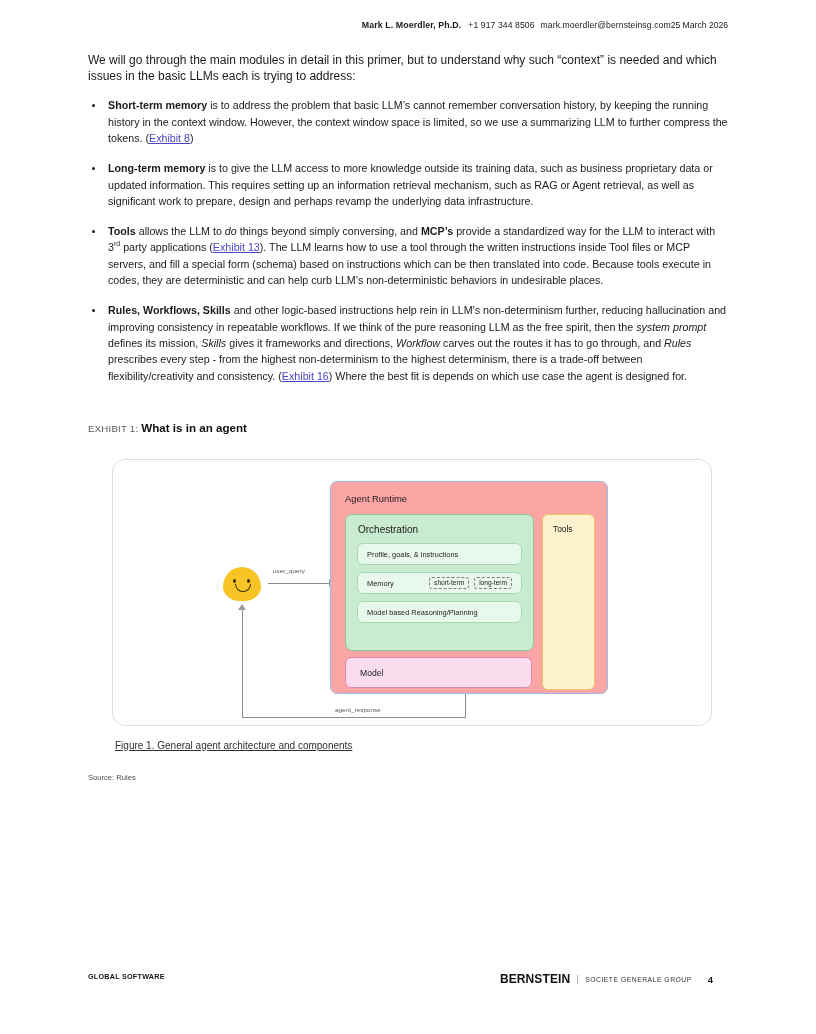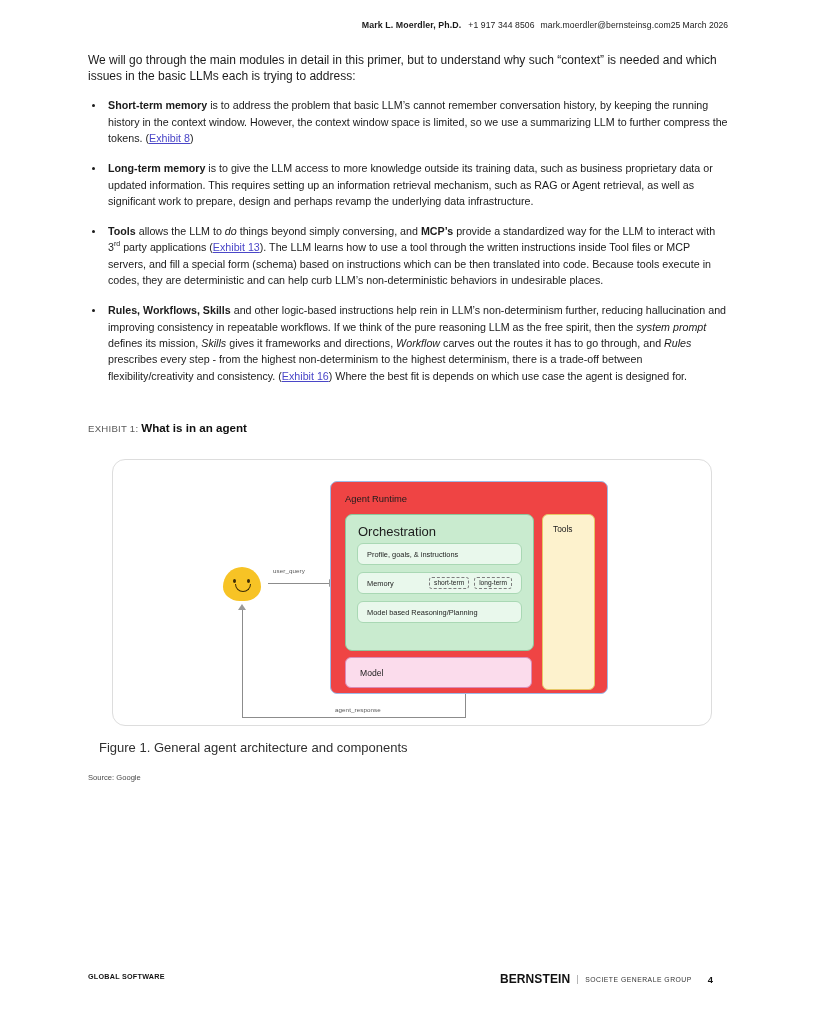--- a/index.html
+++ b/index.html
@@ -72,29 +72,29 @@
   .r-down{left:352px;top:232px;width:1px;height:26px;}
   .r-across{left:129px;top:257px;width:224px;height:1px;}
   .r-up{left:129px;top:150px;width:1px;height:108px;}
   .r-head{position:absolute;left:125px;top:144px;width:0;height:0;
     border-bottom:6px solid #9a9a9a;border-left:4px solid transparent;border-right:4px solid transparent;}
   .r-label{position:absolute;left:222px;top:246px;font-size:6.2px;color:#555;letter-spacing:.1px;}
 
   
   .runtime{
     position:absolute;left:217px;top:21px;width:276px;height:211px;
-    background:#ef4444;border:1.1px solid #9dbbe8;border-radius:7px;
+    background:#fca5a5;border:1.1px solid #9dbbe8;border-radius:7px;
   }
   .runtime-title{position:absolute;left:14px;top:11px;font-size:9.4px;color:#1c1c1c;}
 
   .orchestration{
     position:absolute;left:14px;top:32px;width:187px;height:135px;
     background:#c9ebcf;border:1.1px solid #8dc79b;border-radius:7px;
   }
-  .orch-title{position:absolute;left:12px;top:9px;font-size:13px;color:#1c1c1c;}
+  .orch-title{position:absolute;left:12px;top:9px;font-size:10px;color:#1c1c1c;}
 
   .orow{
     position:absolute;left:11px;width:165px;height:22px;
     background:#e9f8ec;border:1px solid #a9d8b4;border-radius:6px;
     display:flex;align-items:center;padding:0 9px;box-sizing:border-box;
     font-size:7.4px;color:#1c1c1c;
   }
   .orow.r1{top:28px;}
   .orow.r2{top:57px;}
   .orow.r3{top:86px;}
@@ -111,21 +111,21 @@
     font-size:8.6px;color:#1c1c1c;
   }
 
   .tools-box{
     position:absolute;left:211px;top:32px;width:51px;height:174px;
     background:#fdf2cd;border:1.2px solid #e6c766;border-radius:6px;
   }
   .tools-title{position:absolute;left:10px;top:9px;font-size:8.4px;color:#1c1c1c;}
 
   
-  .fig-caption{position:absolute;left:99px;top:740px;font-size:13px;color:#303030;}
+  .fig-caption{position:absolute;left:115px;top:740px;font-size:10px;color:#303030;text-decoration:underline;}
   .source{position:absolute;left:88px;top:773px;font-size:7.6px;color:#4a4a4a;}
 
   
   .footer{position:absolute;left:88px;right:103px;top:972px;display:flex;justify-content:space-between;}
   .f-left{font-size:7.2px;font-weight:bold;letter-spacing:.25px;color:#111;}
   .f-right{display:flex;align-items:center;gap:7px;}
   .f-bern{font-size:12px;font-weight:bold;letter-spacing:.1px;color:#111;}
   .f-sep{width:1px;height:9px;background:#b5b5b5;}
   .f-sg{font-size:6.8px;letter-spacing:.5px;color:#333;}
   .f-pg{font-size:9.4px;font-weight:bold;margin-left:9px;color:#111;}
@@ -223,21 +223,21 @@
 
         <div class="tools-box">
           <div class="tools-title">Tools</div>
         </div>
       </div>
 
     </div>
   </div>
 
   <div class="fig-caption">Figure 1. General agent architecture and components</div>
-  <div class="source">Source: Google</div>
+  <div class="source">Source: Rules</div>
 
   <div class="footer">
     <div class="f-left">GLOBAL SOFTWARE</div>
     <div class="f-right">
       <span class="f-bern">BERNSTEIN</span>
       <span class="f-sep"></span>
       <span class="f-sg">SOCIETE GENERALE GROUP</span>
       <span class="f-pg">4</span>
     </div>
   </div>

